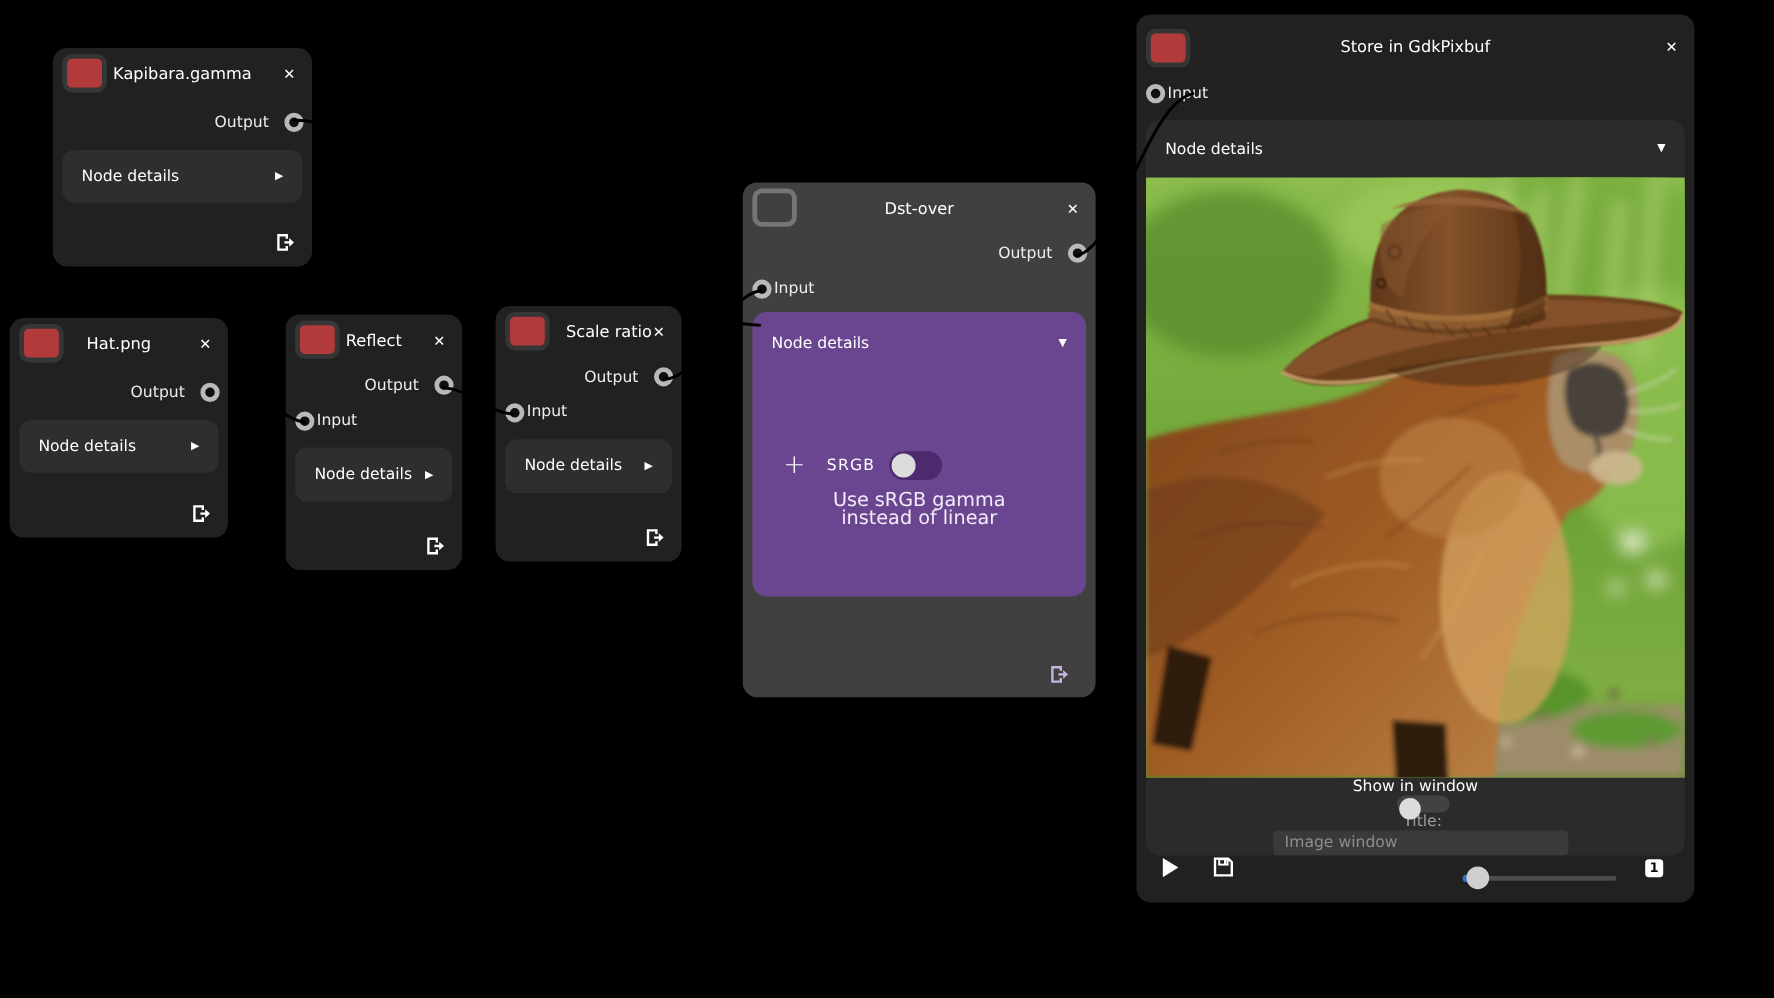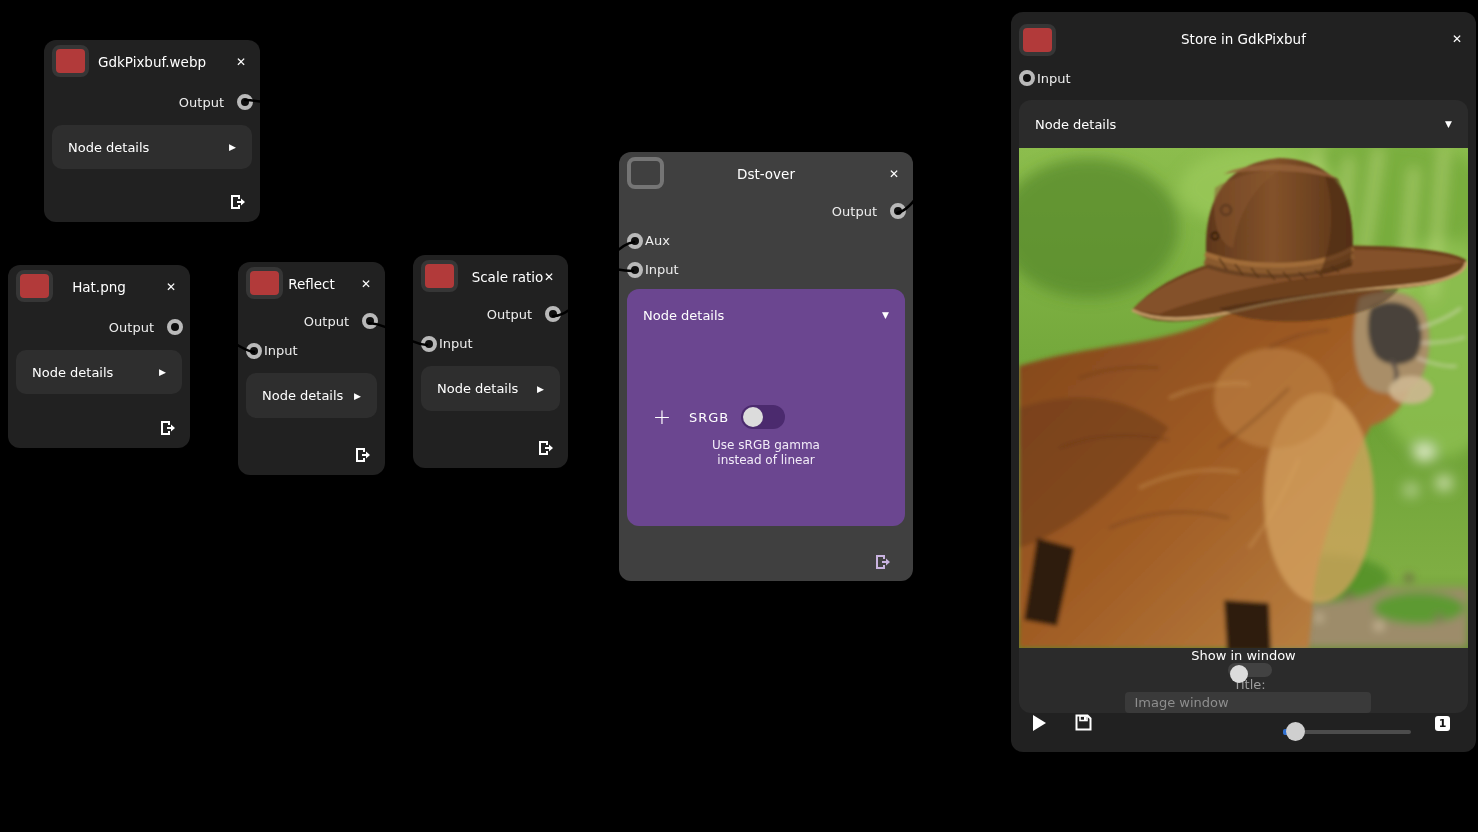--- a/index.html
+++ b/index.html
@@ -37,21 +37,21 @@
 
   
   .dpanel{margin:5px 8px 0 8px;background:#6b4690;border-radius:12px;height:237px;position:relative;}
   .dphead{height:52px;display:flex;align-items:center;justify-content:space-between;padding:0 16px;cursor:pointer;}
   .srgb-row{display:flex;align-items:center;margin:63px 0 0 24px;height:26px;}
   .plus{font-size:22px;font-weight:300;line-height:20px;width:22px;text-align:center;}
   .srgb-label{margin-left:16px;letter-spacing:1px;}
   .toggle{position:relative;width:44px;height:24px;border-radius:12px;background:#4b2a6e;cursor:pointer;}
   .toggle .knob{position:absolute;left:2px;top:2px;width:20px;height:20px;border-radius:50%;background:#dcdcdc;}
   .srgb-row .toggle{margin-left:12px;}
-  .caption{margin-top:8px;text-align:center;font-size:12px;color:#f2ecf8;line-height:15px;}
+  .caption{margin-top:8px;text-align:center;font-size:16px;color:#f2ecf8;line-height:15px;}
 
   
   .spanel{margin:0 8px;background:#2b2b2b;border-radius:12px;height:613px;position:relative;overflow:hidden;}
   .preview{position:absolute;left:0;top:48px;width:449px;height:500px;background:#6da236;}
   .showrow{position:absolute;left:0;right:0;top:548px;height:65px;display:flex;align-items:center;padding:0 8px;box-sizing:border-box;flex-direction:column;}
   .showrow .toggle{width:44px;height:22px;background:#424242;margin-left:12px;}
   .showrow .toggle .knob{width:18px;height:18px;}
   .titlelabel{color:#9e9e9e;margin-left:12px;}
   .tinput{margin-left:8px;width:246px;height:32px;background:#3a3a3a;border:none;border-radius:4px;
           color:#e6e6e6;font-size:13px;padding:0 10px;box-sizing:border-box;outline:none;
@@ -77,21 +77,21 @@
       <path d="M210 332 C 228 334, 238 350, 254 352"></path>
       <path d="M369 323 C 394 325, 404 343, 427 345"></path>
       <path d="M553 316 C 585 316, 602 247, 634 242"></path>
       <path d="M897 213 C 932 206, 956 86, 994 78"></path>
     </g>
   </svg>
 
   <div class="node" style="left:44px;top:40px;width:216px;height:182px">
     <div class="nhead">
       <span class="thumb"></span>
-      <span class="ntitle">GdkPixbuf.webp</span>
+      <span class="ntitle">Kapibara.gamma</span>
       <span class="nclose">✕</span>
     </div>
     <div class="prow out" style="height:36px">
       <span class="plabel">Output</span>
       <span class="conn right"></span>
     </div>
     <div class="drow">
       <span>Node details</span>
       <span class="arrow">▶</span>
     </div>
@@ -179,24 +179,20 @@
 
   <div class="node purple" style="left:619px;top:152px;width:294px;height:429px">
     <div class="nhead">
       <span class="thumb"></span>
       <span class="ntitle">Dst-over</span>
       <span class="nclose">✕</span>
     </div>
     <div class="prow out" style="height:30px">
       <span class="plabel">Output</span>
       <span class="conn right"></span>
-    </div>
-    <div class="prow in" style="height:29px">
-      <span class="plabel">Aux</span>
-      <span class="conn left"></span>
     </div>
     <div class="prow in" style="height:29px">
       <span class="plabel">Input</span>
       <span class="conn left"></span>
     </div>
     <div class="dpanel">
       <div class="dphead">
         <span>Node details</span>
         <span class="arrow">▼</span>
       </div>
@@ -213,21 +209,21 @@
       </div>
     </div>
     <span class="export" style="right:22px;bottom:10px">
       <svg width="18" height="18" viewBox="0 0 18 18">
           <path d="M3 2 h9 v4 h-2 V4 H5 v10 h5 v-2 h2 v4 H3 Z" fill="#c9b3e0"></path>
           <path d="M9 8 h4 V5.4 L17 9 l-4 3.6 V10 H9 Z" fill="#c9b3e0"></path>
         </svg>
     </span>
   </div>
 
-  <div class="node" style="left:1011px;top:12px;width:465px;height:740px">
+  <div class="node" style="left:947px;top:12px;width:465px;height:740px">
     <div class="nhead" style="height:54px">
       <span class="thumb" style="top:12px"></span>
       <span class="ntitle">Store in GdkPixbuf</span>
       <span class="nclose">✕</span>
     </div>
     <div class="prow in" style="height:24px">
       <span class="plabel">Input</span>
       <span class="conn left"></span>
     </div>
     <div class="spanel" style="margin-top:10px">

